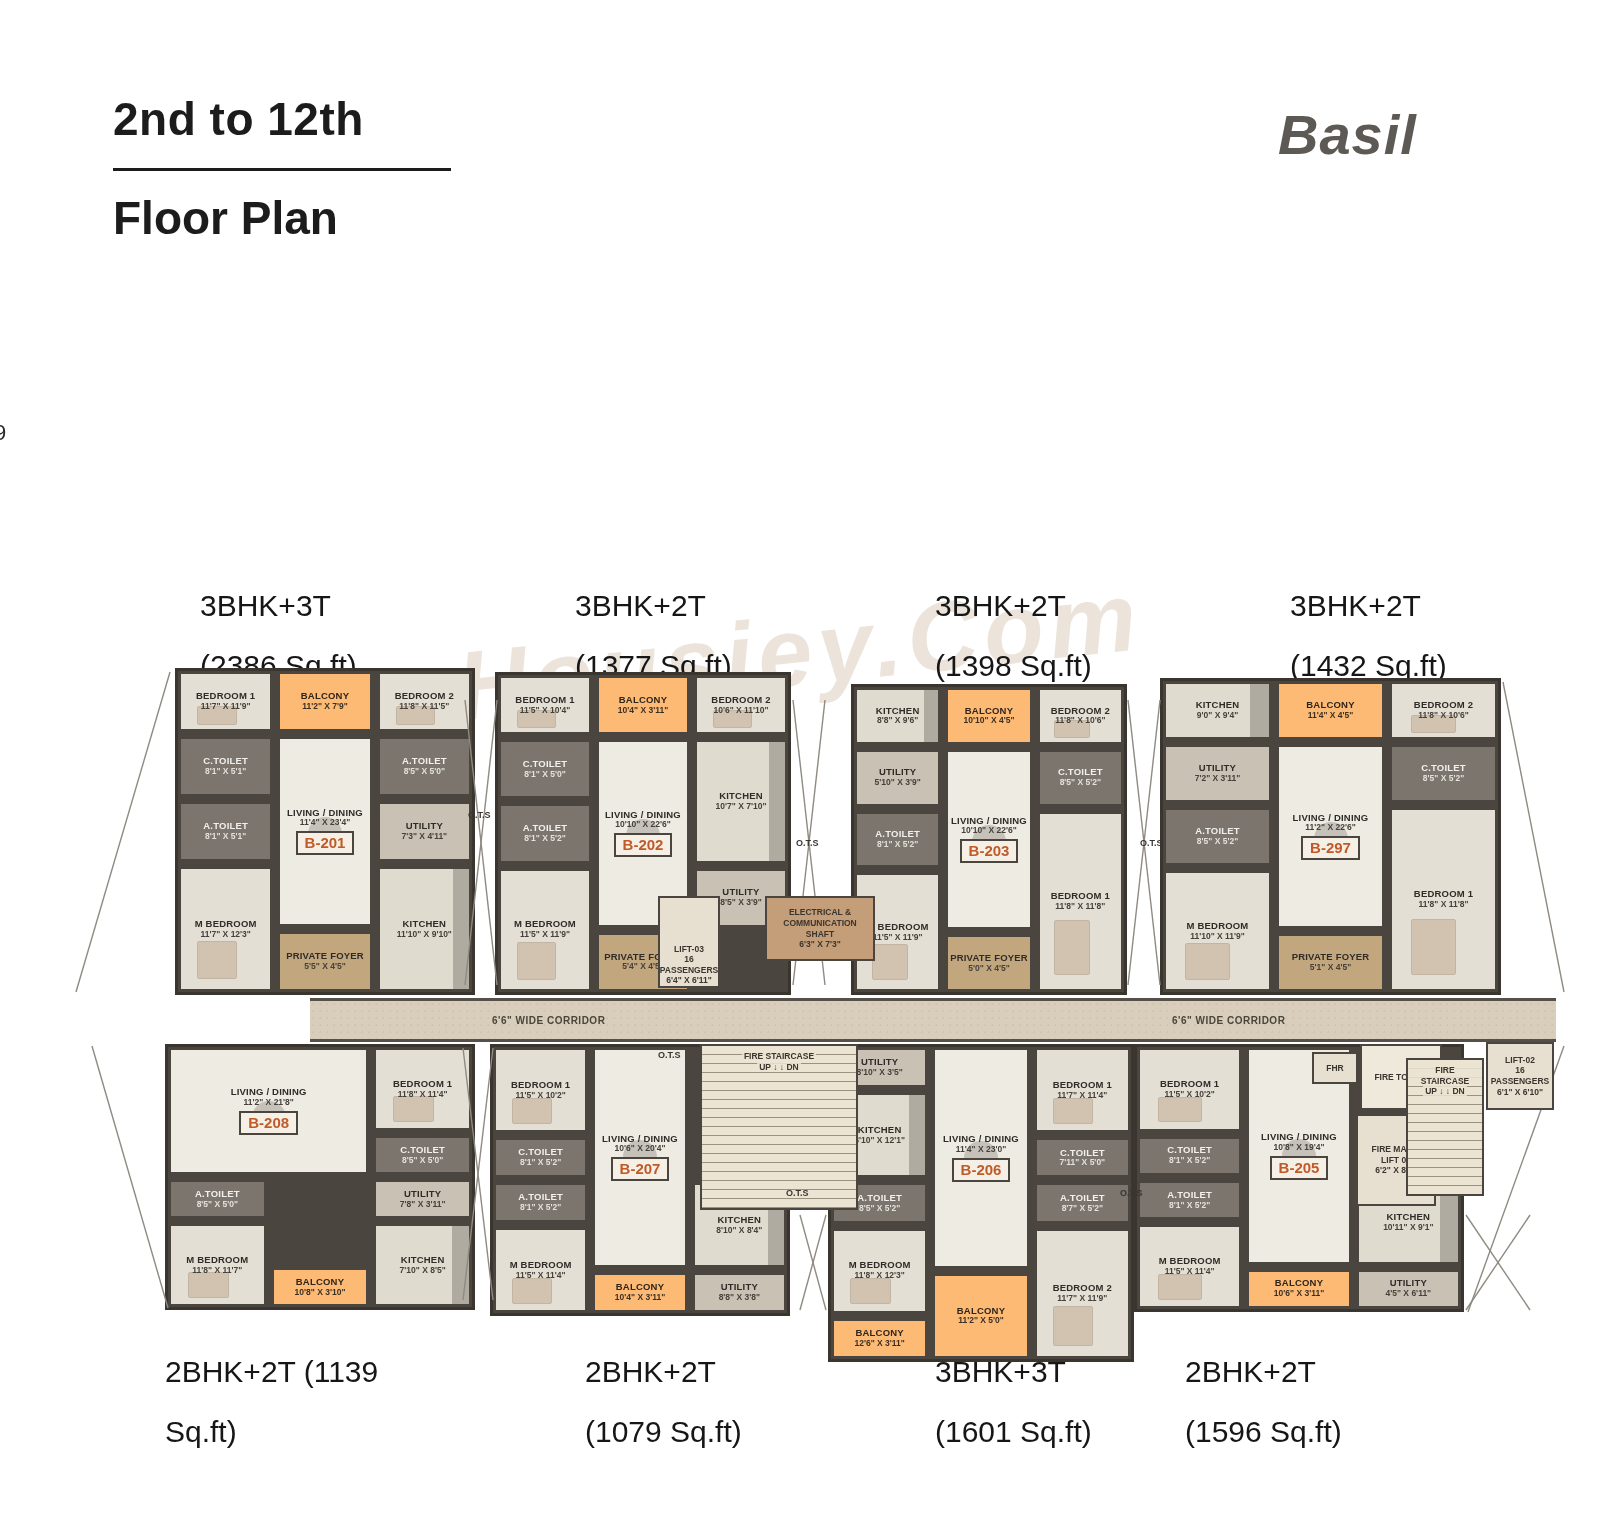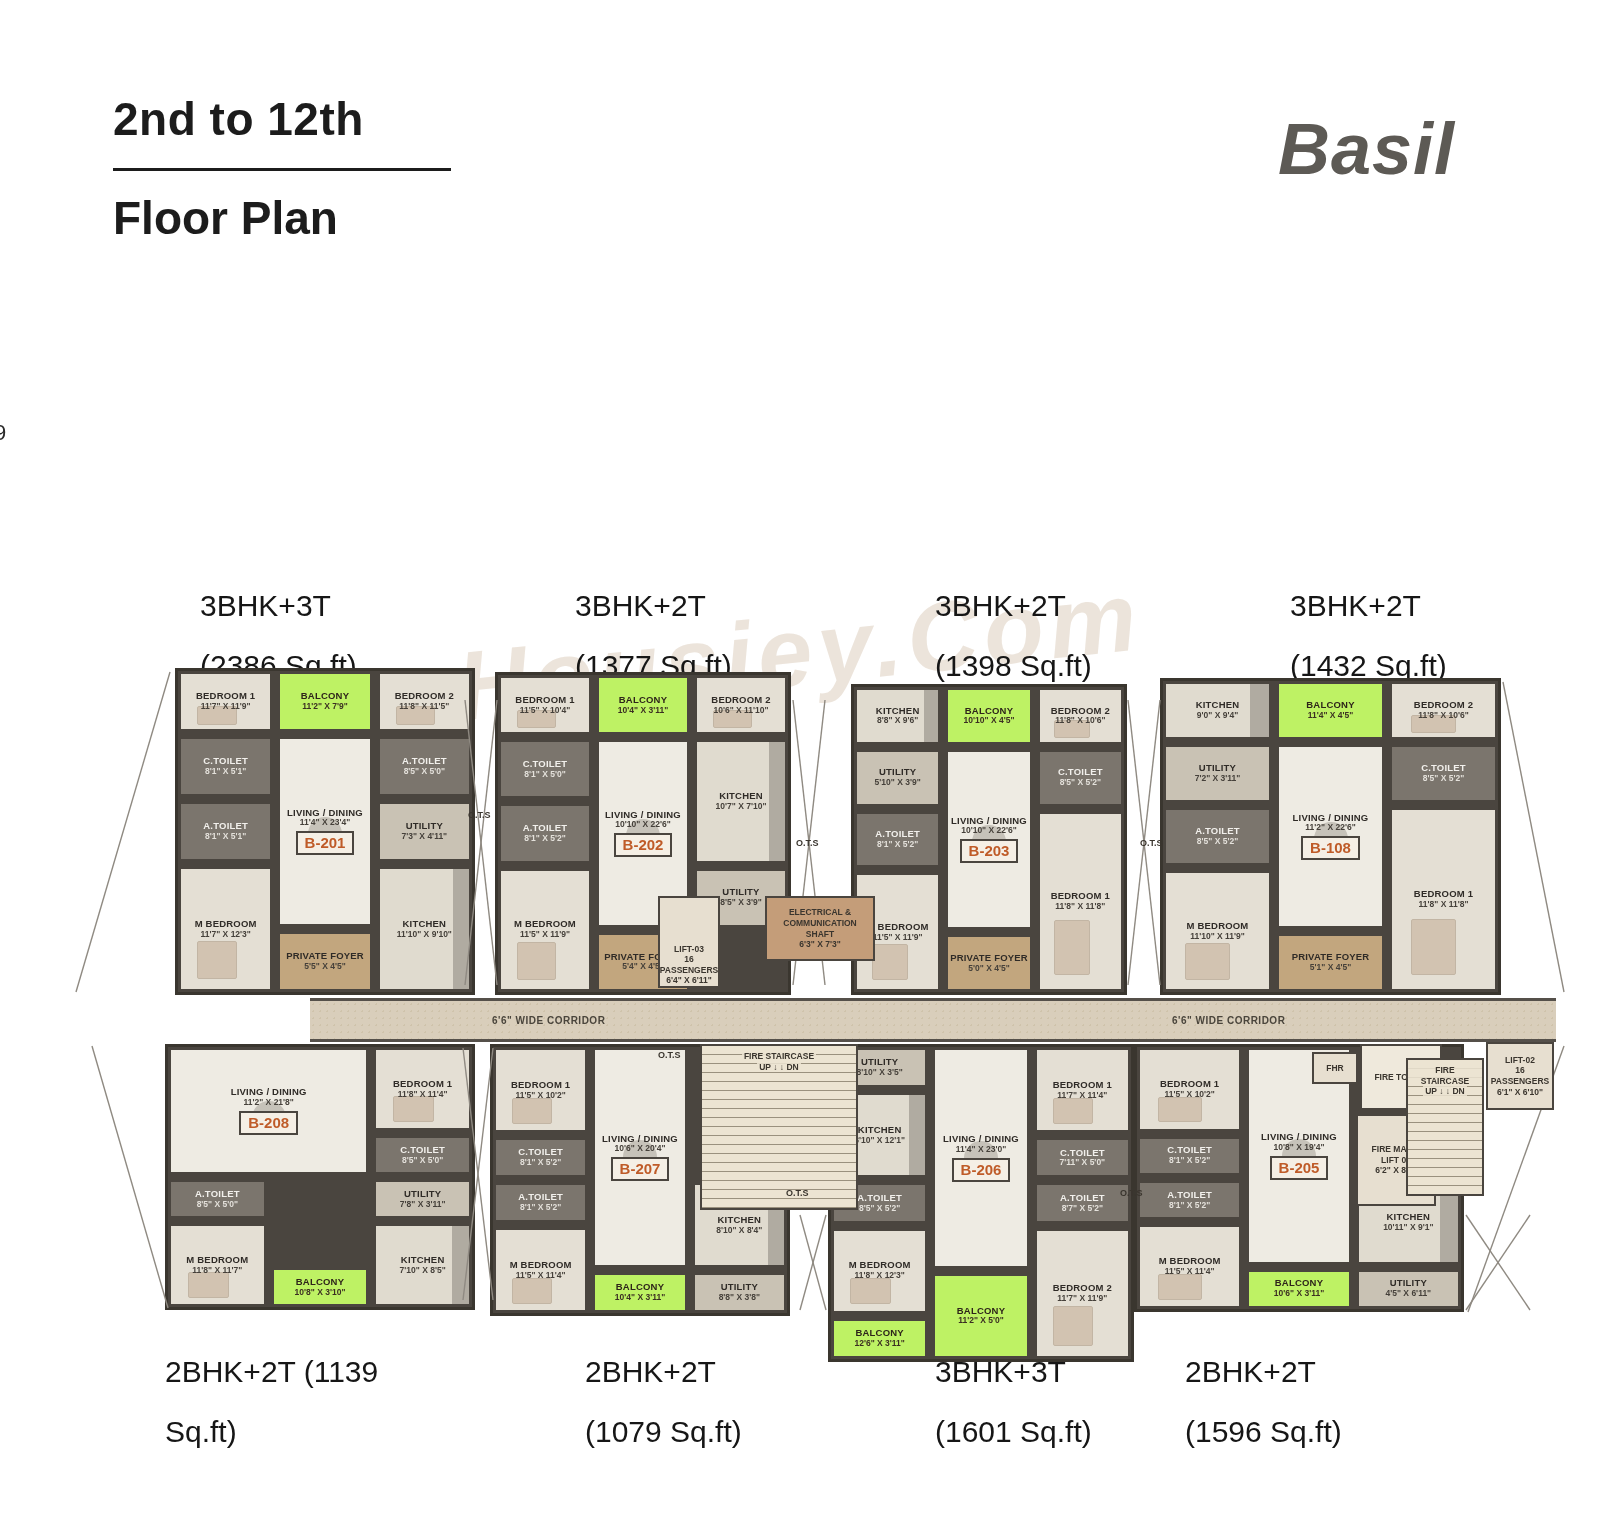--- a/index.html
+++ b/index.html
@@ -4,21 +4,21 @@
 <style>
   html,body{margin:0;padding:0;background:#ffffff;}
   .canvas{position:relative;width:1615px;height:1538px;background:#ffffff;overflow:hidden;
           font-family:"Liberation Sans","DejaVu Sans",sans-serif;color:#1c1c1c;}
 
   
   .title-block{position:absolute;left:113px;top:92px;}
   .title-line1{font-size:46px;font-weight:bold;letter-spacing:.5px;}
   .title-rule{width:338px;height:3px;background:#1c1c1c;margin:22px 0 20px 0;}
   .title-line2{font-size:46px;font-weight:bold;}
-  .brand{position:absolute;left:1278px;top:108px;font-size:72px;font-weight:bold;font-style:italic;
+  .brand{position:absolute;left:1278px;top:102px;font-size:56px;font-weight:bold;font-style:italic;
          color:#5d5a55;letter-spacing:1px;}
   .page-number{position:absolute;left:-6px;top:420px;font-size:22px;color:#2a2a2a;}
 
   
   .watermark{position:absolute;left:455px;top:595px;font-size:98px;font-weight:bold;font-style:italic;
              color:rgba(193,166,136,0.30);transform:rotate(-6deg);letter-spacing:6px;white-space:nowrap;
              pointer-events:none;}
 
   
   .type-label{position:absolute;font-size:30px;line-height:2em;color:#161616;white-space:pre-line;}
@@ -35,21 +35,21 @@
         background:#4a453f;border:3px solid #3a362f;padding:3px;box-sizing:border-box;}
   .room{position:relative;display:flex;flex-direction:column;align-items:center;justify-content:center;
         text-align:center;background:#eae6dd;overflow:hidden;padding:1px;}
   .room>*{position:relative;z-index:1;}
   .room-label{font-size:9.5px;font-weight:bold;color:#2f2b27;line-height:1.15;letter-spacing:.2px;}
   .room-dims{font-size:8.5px;font-weight:bold;color:#45403a;line-height:1.15;}
   .room.bedroom{background:#e4dfd4;}
   .room.living{background:#eeebe3;}
   .room.kitchen{background:#e0dbcf;}
   .room.utility{background:#c9c2b4;}
-  .room.balcony{background:#bef264;}
+  .room.balcony{background:#fdba74;}
   .room.balcony .room-label{color:#2e241a;}
   .room.balcony .room-dims{color:#3b2f22;}
   .room.toilet{background:#7b756d;}
   .room.toilet .room-label{color:#f2f0ec;}
   .room.toilet .room-dims{color:#e4e1db;}
   .room.foyer{background:#c2a67e;}
   .room.bedroom::after{content:"";position:absolute;left:18%;bottom:8%;width:42%;height:30%;
         background:#b5977a;border:1px solid #8d7257;border-radius:2px;opacity:.38;z-index:0;}
   .room.living::after{content:"";position:absolute;left:50%;top:42%;width:34px;height:34px;margin-left:-17px;
         background:#6b6258;border-radius:50%;opacity:.30;z-index:0;}
@@ -268,21 +268,21 @@
           <div class="room-label">BEDROOM 2</div>
           <div class="room-dims">11'8" X 10'6"</div>
         </div>
         <div class="room utility" style="grid-area: 2 / 1 / 3 / 2;">
           <div class="room-label">UTILITY</div>
           <div class="room-dims">7'2" X 3'11"</div>
         </div>
         <div class="room living" style="grid-area: 2 / 2 / 5 / 3;">
           <div class="room-label">LIVING / DINING</div>
           <div class="room-dims">11'2" X 22'6"</div>
-          <div class="unit-badge">B-108</div>
+          <div class="unit-badge">B-297</div>
         </div>
         <div class="room toilet" style="grid-area: 2 / 3 / 3 / 4;">
           <div class="room-label">C.TOILET</div>
           <div class="room-dims">8'5" X 5'2"</div>
         </div>
         <div class="room toilet" style="grid-area: 3 / 1 / 4 / 2;">
           <div class="room-label">A.TOILET</div>
           <div class="room-dims">8'5" X 5'2"</div>
         </div>
         <div class="room bedroom" style="grid-area: 3 / 3 / 6 / 4;">

